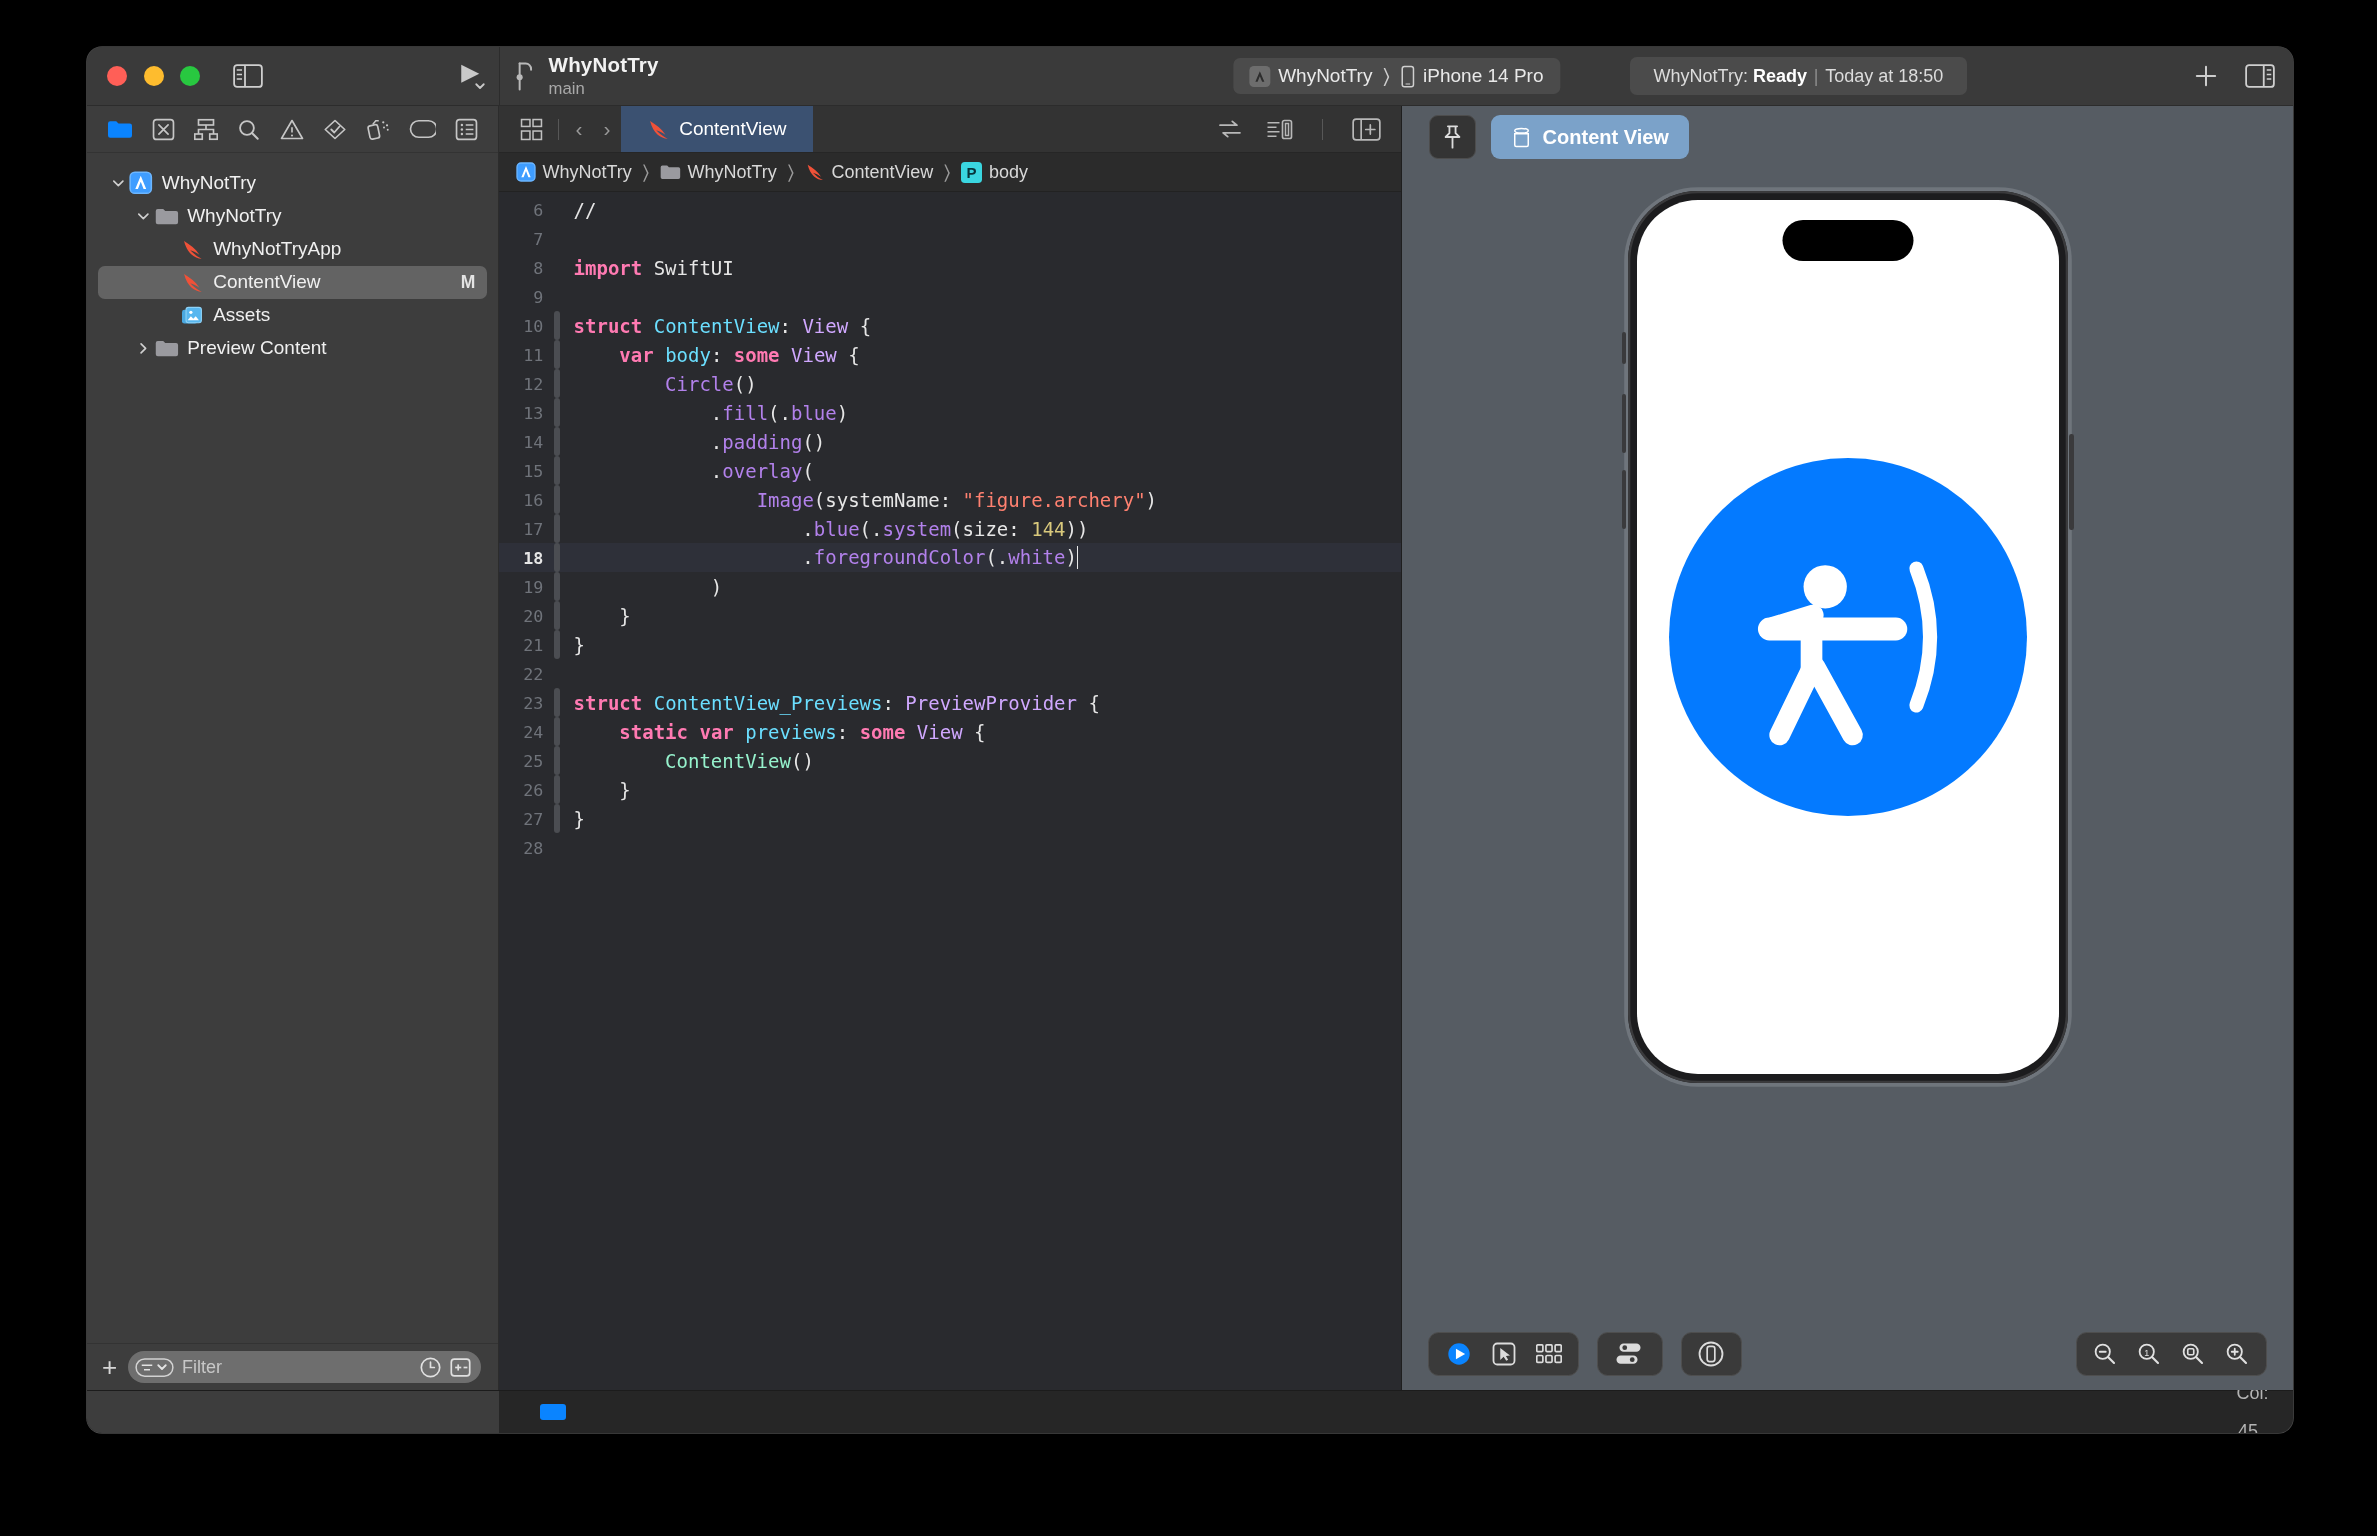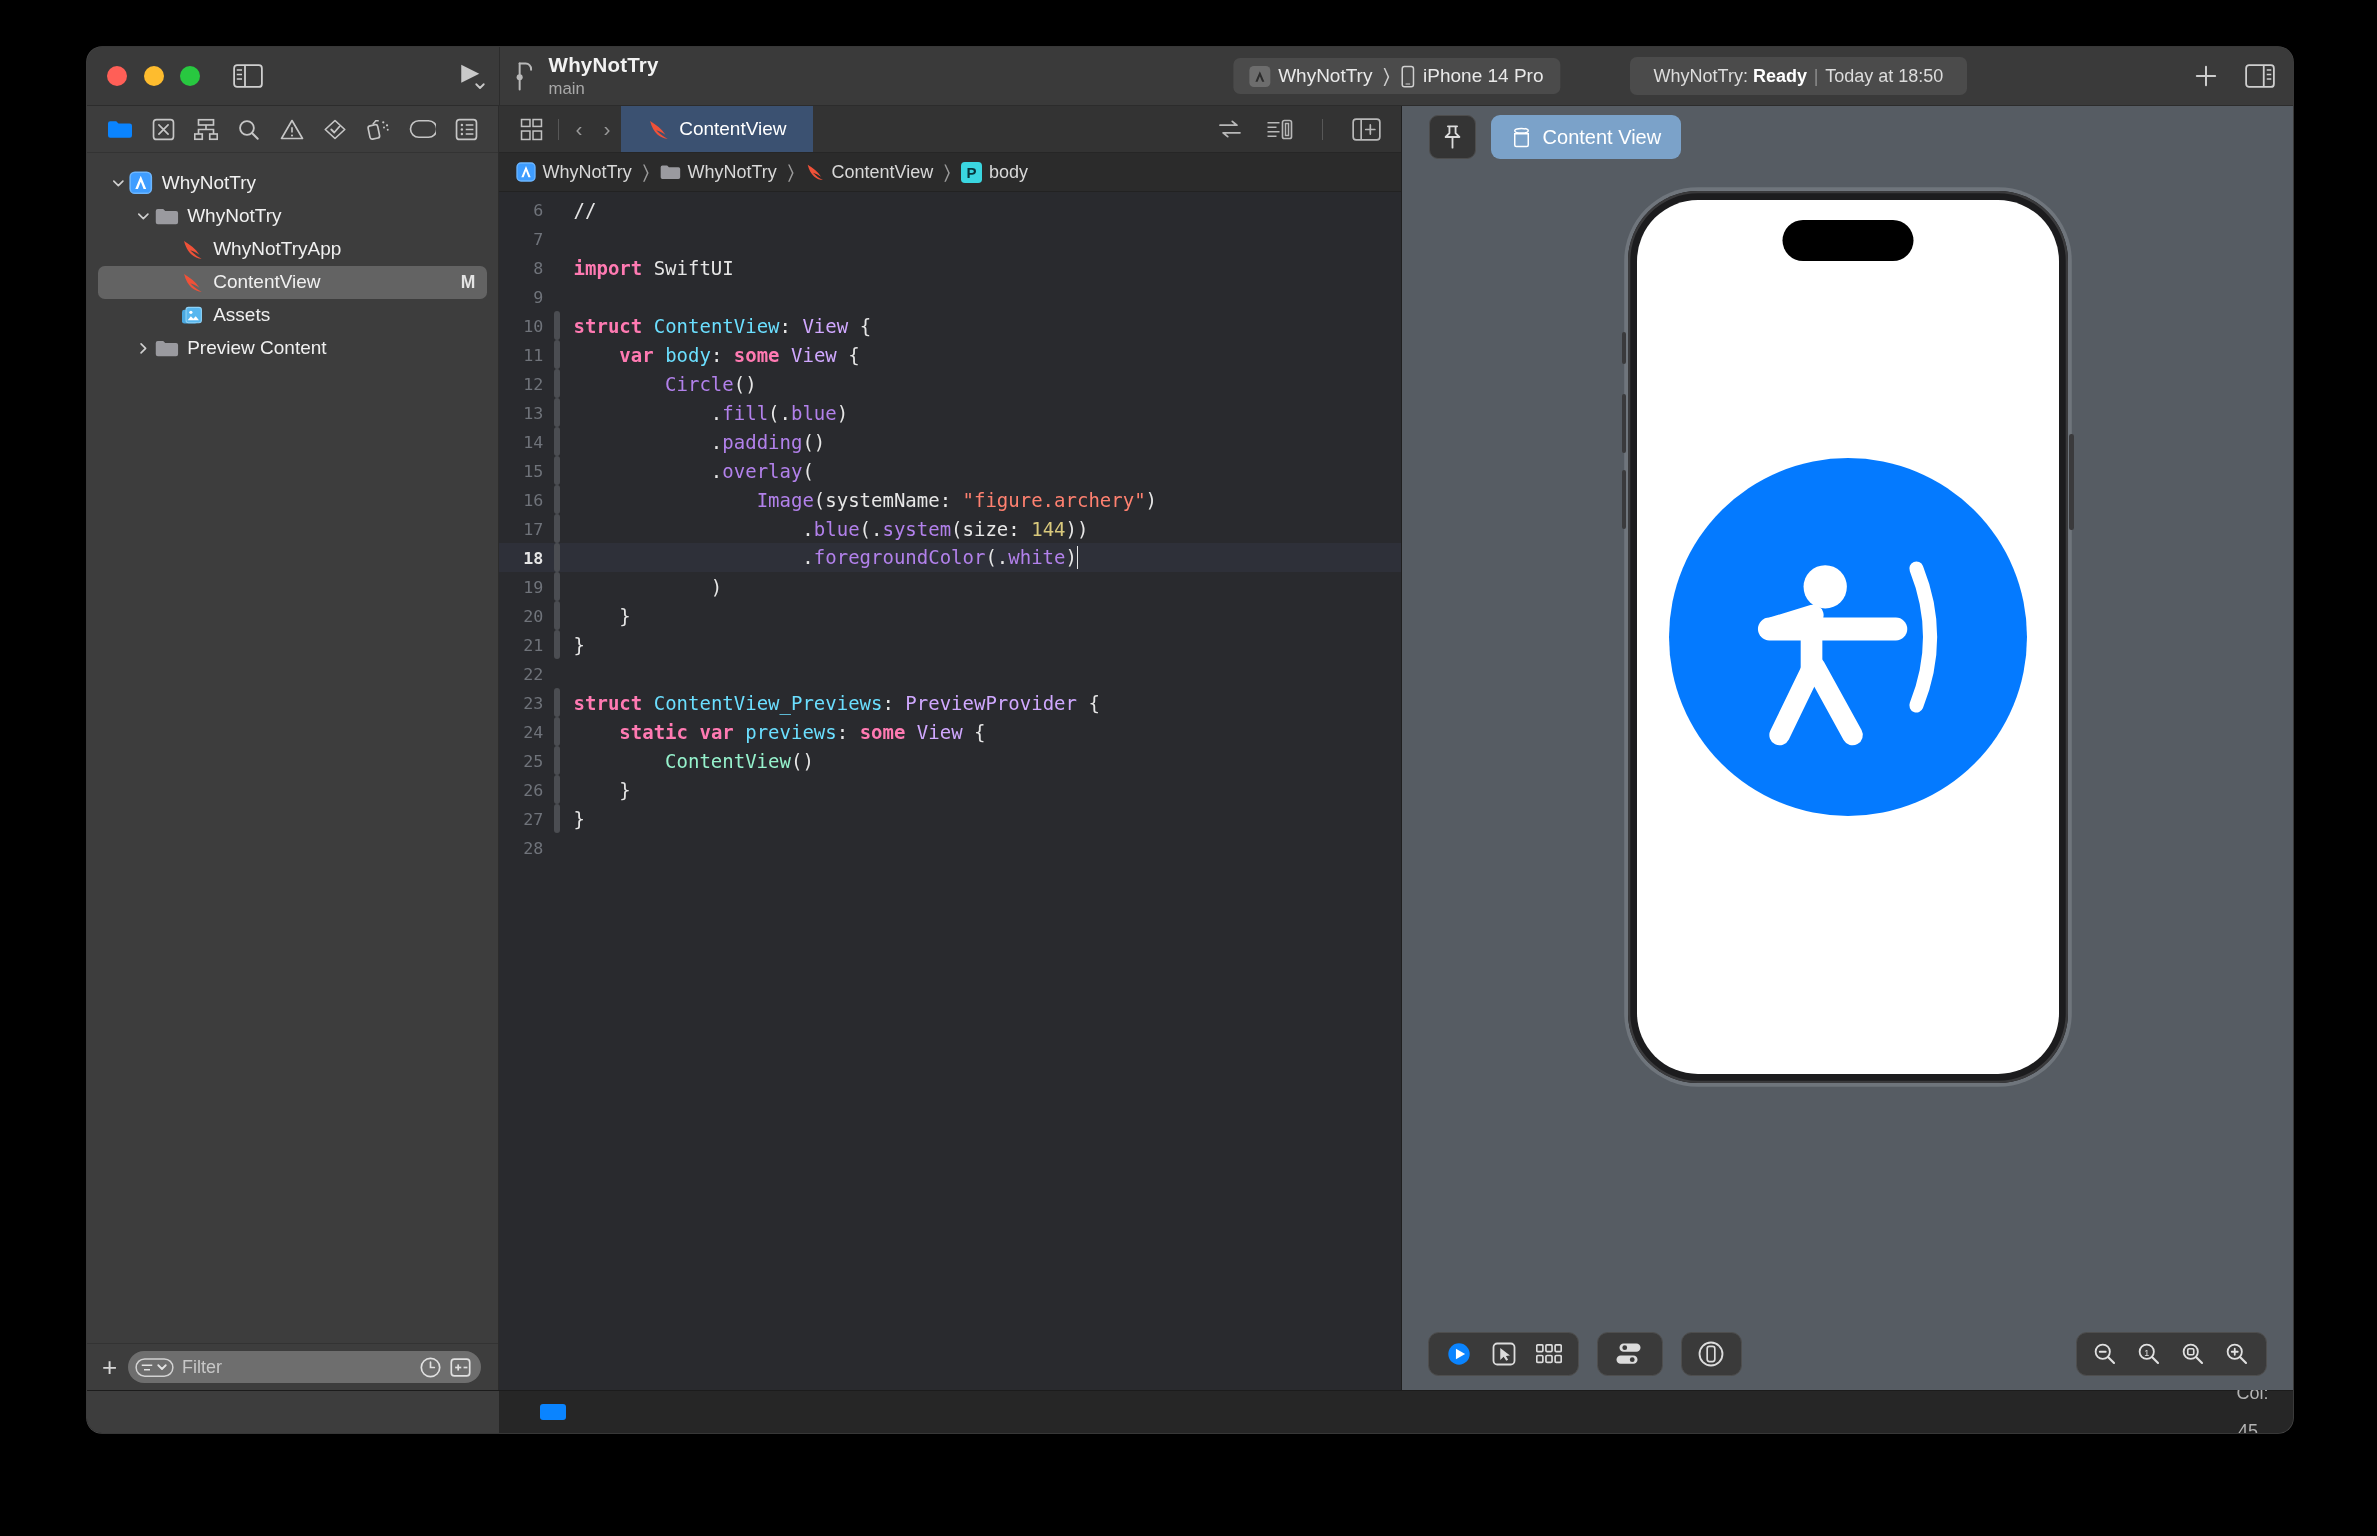--- a/index.html
+++ b/index.html
@@ -240,21 +240,21 @@
   #canvas {
     width: 892px;
     background: #565c63;
     display: flex; flex-direction: column;
     border-left: 0.8px solid #1e1e1e;
     position: relative;
   }
   #canvas-top {
     height: 62px;
     display: flex; align-items: center;
-    padding-left: 27px; gap: 15px;
+    padding-left: 27px; gap: 15px; font-weight: bold;
   }
   #pin-btn {
     width: 47px; height: 44px; border-radius: 9px;
     background: #343434;
     display: flex; align-items: center; justify-content: center;
     border: 0.8px solid #4d4d4d;
   }
   #preview-chip {
     height: 44px; border-radius: 9px;
     background: #7ba2c9;

